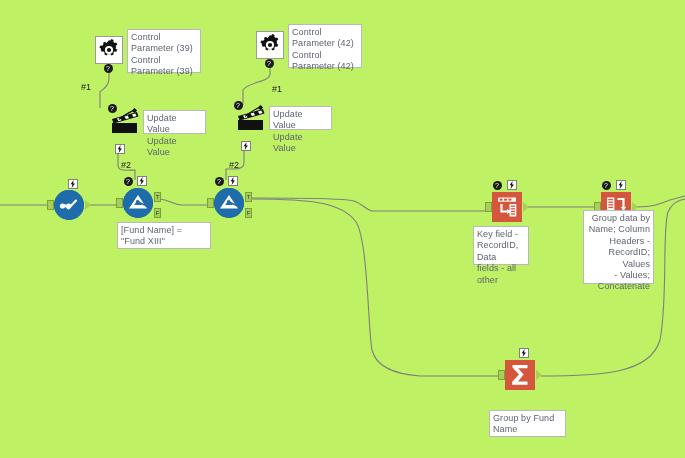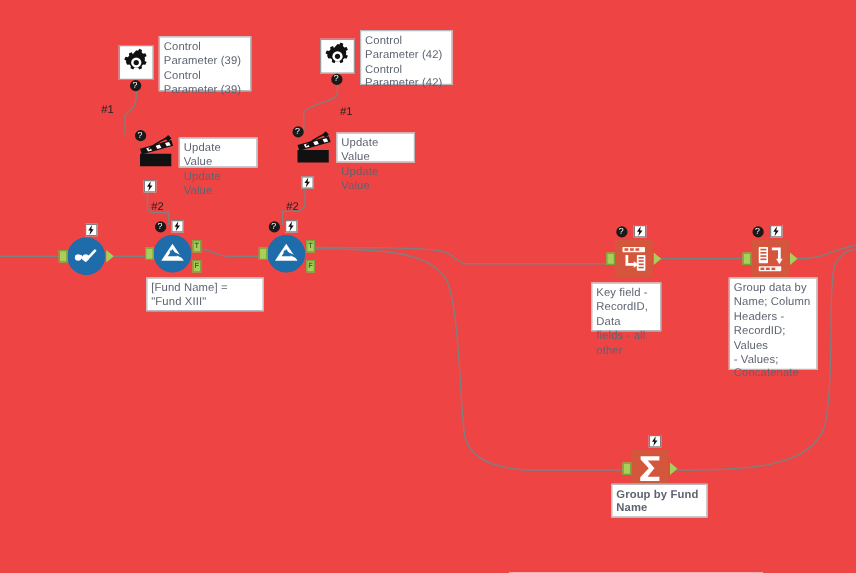--- a/index.html
+++ b/index.html
@@ -1,18 +1,18 @@
 <!DOCTYPE html>
 <html><head>
 <meta charset="utf-8">
 <style>
   html,body{margin:0;padding:0;background:#ffffff;}
   body{width:685px;height:458px;position:relative;overflow:hidden;
        font-family:"Liberation Sans","DejaVu Sans",sans-serif;}
-  #canvas{position:absolute;inset:0;width:685px;height:458px;background:#ef4444;}
+  #canvas{position:absolute;inset:0;width:685px;height:458px;background:#bef264;}
   .wires{position:absolute;left:0;top:0;width:685px;height:458px;pointer-events:none;}
 
   
   .note{
     position:absolute;background:#fff;border:1px solid #b9b9bd;
     color:#5d6370;font-size:9px;line-height:11.4px;
     padding:2px 3px;box-sizing:border-box;white-space:pre-line;
     letter-spacing:.1px;
   }
 
@@ -284,21 +284,21 @@
     <span class="anch outarrow" style="left:31px;top:10px;"></span>
     <span class="badge qmark" style="left:1px;top:-11px;">
         <i>?</i>
       </span>
     <span class="badge lightning" style="left:15px;top:-12px;">
       <svg width="8" height="8" viewBox="0 0 8 8">
           <path fill="#111" d="M4.6 0 L1.6 4.3 H3.4 L2.6 8 L6 3.4 H4.1 Z"></path>
         </svg>
     </span>
   </div>
-  <div class="note" style="left:583px;top:222px;width:71px;height:74px;">Group data by
+  <div class="note" style="left:583px;top:210px;width:71px;height:74px;text-align:right;">Group data by
 Name; Column
 Headers -
 RecordID; Values
 - Values;
 Concatenate</div>
 
   <div class="tool" style="left:505px;top:360px;">
     <span class="sq">
       <svg width="30" height="30" viewBox="0 0 30 30">
         <rect x="0" y="0" width="30" height="30" fill="#d4563c"></rect>
@@ -306,16 +306,16 @@
       </svg>
     </span>
     <span class="anch" style="left:-7px;top:10px;"></span>
     <span class="anch outarrow" style="left:31px;top:10px;"></span>
     <span class="badge lightning" style="left:14px;top:-12px;">
       <svg width="8" height="8" viewBox="0 0 8 8">
           <path fill="#111" d="M4.6 0 L1.6 4.3 H3.4 L2.6 8 L6 3.4 H4.1 Z"></path>
         </svg>
     </span>
   </div>
-  <div class="note" style="left:489px;top:387px;width:77px;height:27px;font-weight:bold;">Group by Fund
+  <div class="note" style="left:489px;top:410px;width:77px;height:27px;">Group by Fund
 Name</div>
 
 </div>
 
 </body></html>

